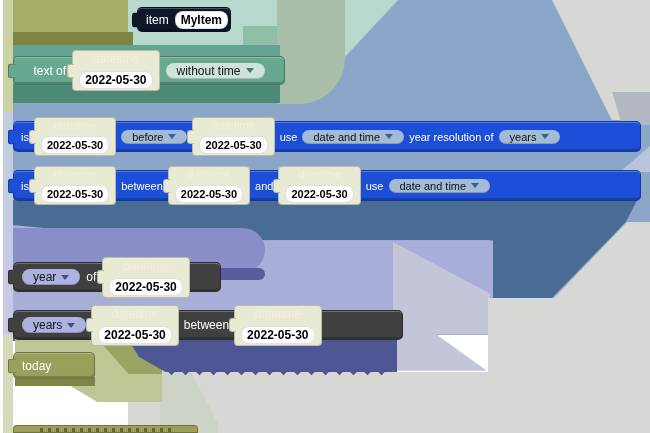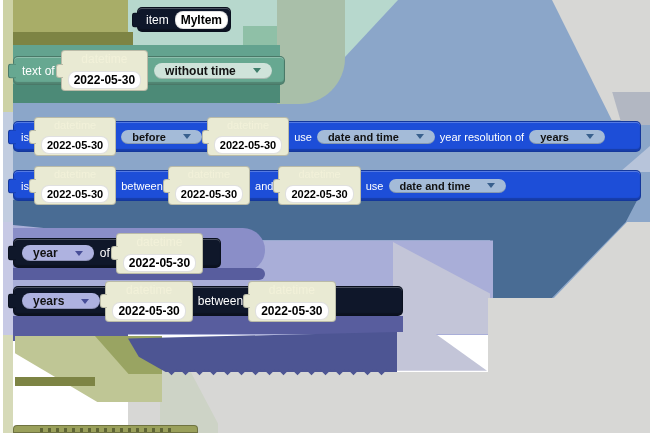--- a/index.html
+++ b/index.html
@@ -9,34 +9,34 @@
   
   .block{position:absolute;display:flex;align-items:center;gap:6px;padding:0 8px;
          border-radius:5px;color:#fff;border:1px solid rgba(0,0,0,.28);
          box-shadow:inset 0 1px 0 rgba(255,255,255,.25), inset 0 -2px 1px rgba(0,0,0,.22);
          white-space:nowrap;box-sizing:border-box;}
   .tab::before{content:"";position:absolute;left:-6px;top:50%;transform:translateY(-50%);
          width:7px;height:13px;background:inherit;border:1px solid rgba(0,0,0,.28);border-right:0;
          border-radius:3px 0 0 3px;}
   .olive{background:#9aa05b;}
   .itemblk{background:#0f172a;}
-  .teal{background:#67a891;}
+  .teal{background:#67a891;justify-content:center;}
   .blue{background:#1d4ed8;}
-  .peri{background:#0f172a;}
+  .peri{background:#404040;margin-top:24px;}
   .tight{gap:5px;font-size:11px;padding:0 7px;}
   .lbl{color:#fff;}
   .sub{position:relative;display:flex;align-items:center;gap:5px;background:#e9ead3;
        border:1px solid rgba(0,0,0,.2);border-radius:4px;padding:1px 6px;color:#f2f1d9;flex-direction:column;}
   .sub::before{content:"";position:absolute;left:-6px;top:50%;transform:translateY(-50%);
        width:6px;height:12px;background:#e9ead3;border:1px solid rgba(0,0,0,.2);border-right:0;
        border-radius:3px 0 0 3px;}
   .field{background:#fff;border-radius:8px;padding:0 5px;color:#000;font-weight:700;
          border:1px solid rgba(0,0,0,.12);line-height:16px;}
-  .dd{position:relative;display:flex;align-items:center;gap:17px;border-radius:10px;
-      padding:1px 11px;color:#121212;font-weight:700;box-shadow:inset 0 -1px 0 rgba(0,0,0,.18);}
+  .dd{position:relative;display:flex;align-items:center;gap:5px;border-radius:10px;
+      padding:1px 11px;color:#121212;font-weight:400;box-shadow:inset 0 -1px 0 rgba(0,0,0,.18);}
   .caret{width:0;height:0;border-left:4px solid transparent;border-right:4px solid transparent;
          border-top:5px solid #444;}
   .dd-teal{background:#cfe3da;}  .dd-teal .caret{border-top-color:#3f7e6b;}
   .dd-blue{background:#a4bbd8;text-align:right;}  .dd-blue .caret{border-top-color:#39608d;}
   .dd-peri{background:#aeb2e0;}  .dd-peri .caret{border-top-color:#474e97;}
   
   .teeth{position:absolute;display:flex;overflow:hidden;height:12px;}
   .tooth{flex:none;width:11px;height:11px;background:#4d5593;transform:rotate(45deg);
          margin:-7px 3px 0 0;}
   
@@ -186,19 +186,22 @@
       <span>datetime</span>
       <span class="field">2022-05-30</span>
     </span>
     <span class="lbl">between</span>
     <span class="sub">
       <span>datetime</span>
       <span class="field">2022-05-30</span>
     </span>
   </div>
 
+  <div class="block olive tab" style="left:13px;top:352px;width:82px;height:27px;">
+    <span class="lbl">today</span>
+  </div>
 
 
   <div class="block olive" style="left:13px;top:425px;width:185px;height:8px;border-radius:4px 4px 0 0;padding:0;box-shadow:none;">
     <span class="glyphtops"></span>
   </div>
 
 </div>
 
 </body></html>

